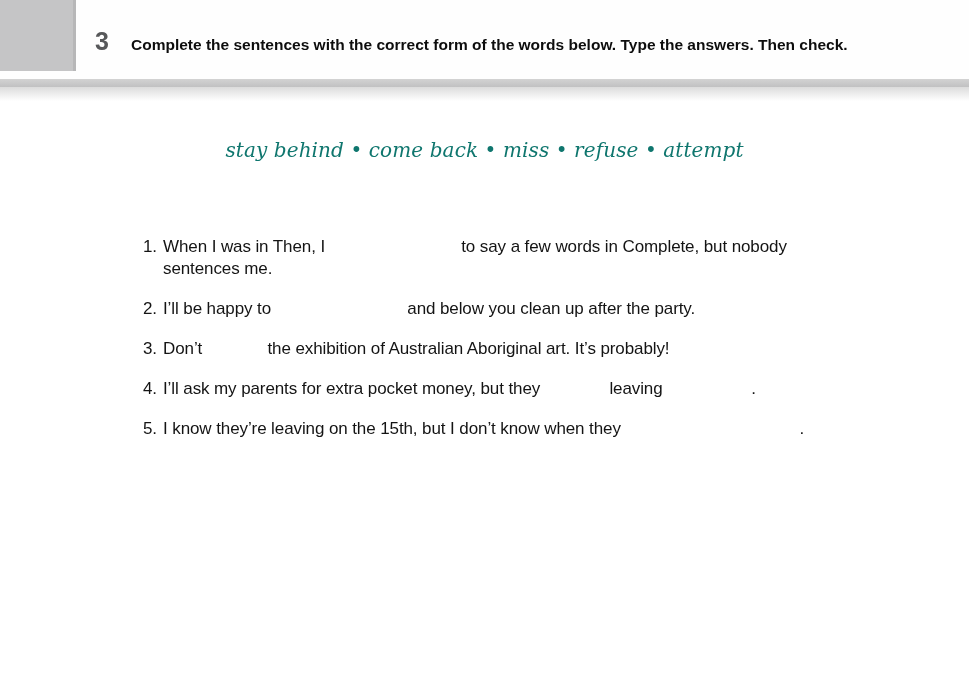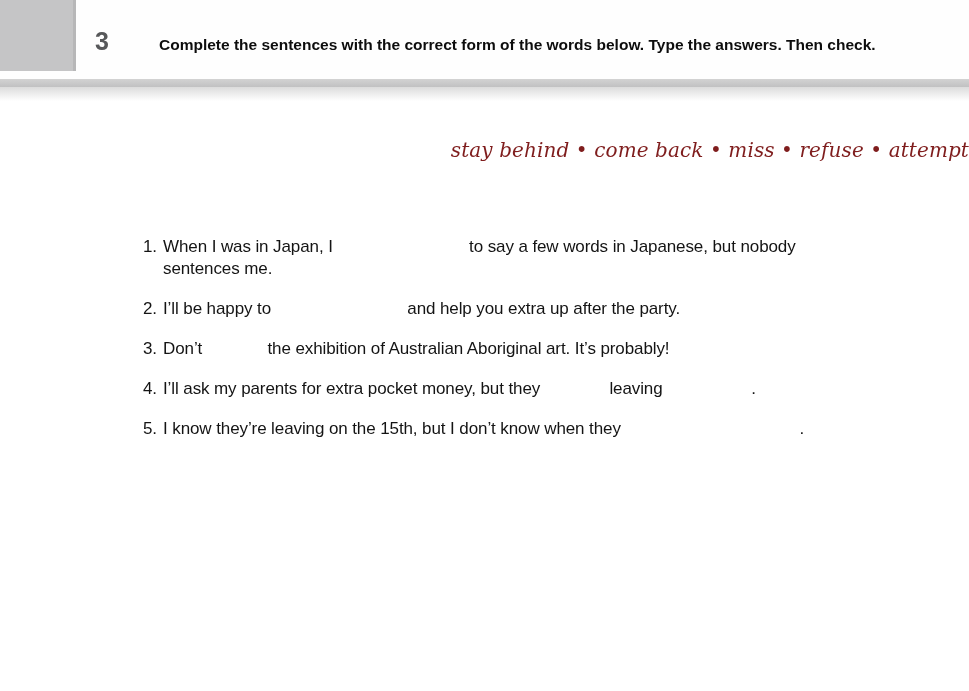--- a/index.html
+++ b/index.html
@@ -32,41 +32,41 @@
     box-shadow: inset -3px 0 0 var(--corner_square_edge);
   }
   .exercise-number {
     position: absolute; left: 95px; top: 29px;
     font-size: 25px; font-weight: bold; color: var(--exercise_number);
     line-height: 1;
   }
   .instruction {
     position: absolute; left: 131px; top: 36px;
     font-size: 15.5px; font-weight: bold; color: #0d0d0d;
-    letter-spacing: 0px; white-space: nowrap; margin-left: 28px;
+    letter-spacing: 0px; white-space: nowrap;
   }
 
   
   .divider-bar {
     position: absolute; left: 0; top: 79px; width: 969px; height: 8px;
     background: linear-gradient(to bottom, var(--divider_top), var(--divider_bottom));
   }
   .divider-shadow {
     position: absolute; left: 0; top: 87px; width: 969px; height: 14px;
     background: linear-gradient(to bottom, var(--shadow_top), #ffffff);
   }
 
   
   .word-bank {
     position: absolute; left: 0; top: 138px; width: 969px;
-    text-align: right;
+    text-align: center;
     font-family: "DejaVu Serif", serif;
     font-style: italic;
     font-size: 20px;
-    color: #7f1d1d;
+    color: #0f766e;
     letter-spacing: 0.1px;
   }
 
   
   .sentence-list {
     position: absolute; left: 143px; top: 236px; width: 716px;
     color: var(--text);
   }
   .sentence-item {
     display: flex;
@@ -98,25 +98,25 @@
   </div>
 
   <div class="divider-bar"></div>
   <div class="divider-shadow"></div>
 
   <div class="word-bank">stay behind • come back • miss • refuse • attempt</div>
 
   <div class="sentence-list">
       <div class="sentence-item">
         <span class="sentence-number">1.</span>
-        <div class="sentence-body"><span>When I was in Japan, I </span><input type="text" class="answer-blank" style="width: 127px;"><span> to say a few words in Japanese, but nobody</span><br><span>sentences me.</span></div>
+        <div class="sentence-body"><span>When I was in Then, I </span><input type="text" class="answer-blank" style="width: 127px;"><span> to say a few words in Complete, but nobody</span><br><span>sentences me.</span></div>
       </div>
       <div class="sentence-item">
         <span class="sentence-number">2.</span>
-        <div class="sentence-body"><span>I’ll be happy to </span><input type="text" class="answer-blank" style="width: 127px;"><span> and help you extra up after the party.</span></div>
+        <div class="sentence-body"><span>I’ll be happy to </span><input type="text" class="answer-blank" style="width: 127px;"><span> and below you clean up after the party.</span></div>
       </div>
       <div class="sentence-item">
         <span class="sentence-number">3.</span>
         <div class="sentence-body"><span>Don’t </span><input type="text" class="answer-blank" style="width: 56px;"><span> the exhibition of Australian Aboriginal art. It’s probably!</span></div>
       </div>
       <div class="sentence-item">
         <span class="sentence-number">4.</span>
         <div class="sentence-body"><span>I’ll ask my parents for extra pocket money, but they </span><input type="text" class="answer-blank" style="width: 60px;"><span> leaving </span><input type="text" class="answer-blank" style="width: 84px;"><span>.</span></div>
       </div>
       <div class="sentence-item">

